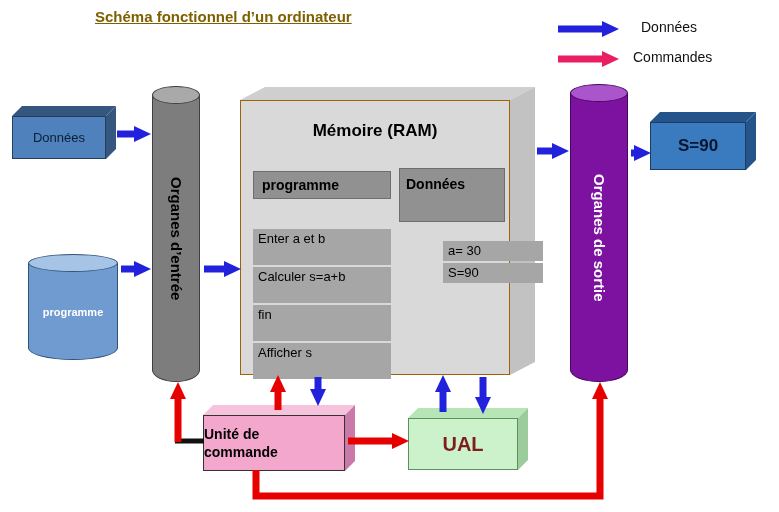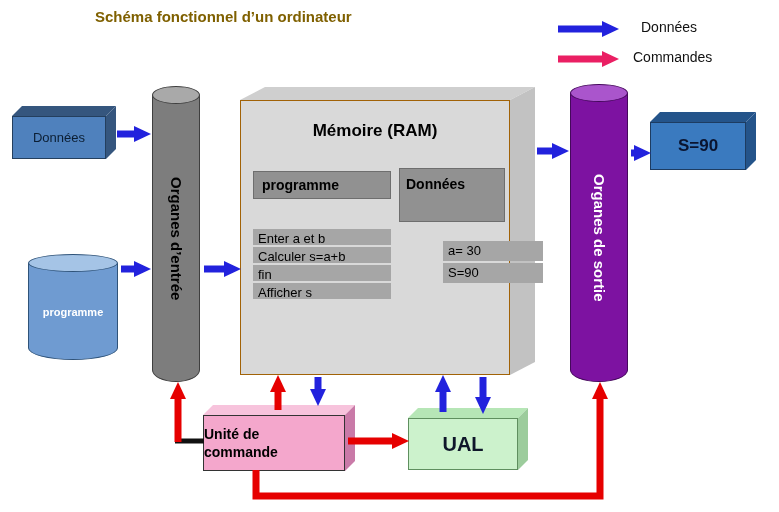--- a/index.html
+++ b/index.html
@@ -1,20 +1,20 @@
 <!DOCTYPE html>
 <html><head>
 <meta charset="utf-8">
 <style>
   html,body{margin:0;padding:0;}
   body{font-family:"Liberation Sans", sans-serif; background:#ffffff;}
   .canvas{position:relative;width:779px;height:512px;background:#ffffff;overflow:hidden;}
 
   .title{position:absolute;left:95px;top:8px;margin:0;font-size:15px;font-weight:bold;
-         color:#7f6000;}
+         color:#7f6000;text-decoration:underline;}
 
   .legend-label{position:absolute;font-size:14px;color:#111;}
 
   
   .box3d{position:absolute;}
   .b3-front{position:absolute;left:0;top:10px;width:calc(100% - 10px);height:calc(100% - 10px);
             border:1px solid #333;box-sizing:border-box;display:flex;align-items:center;justify-content:center;}
   .b3-top{position:absolute;left:0;top:0;width:100%;height:10px;
           clip-path:polygon(0 100%, 10px 0, 100% 0, calc(100% - 10px) 100%);}
   .b3-side{position:absolute;right:0;top:0;width:10px;height:100%;
@@ -29,38 +29,38 @@
   .result-box .b3-top,.result-box .b3-side{background:#24548a;}
 
   .control-box{left:203px;top:405px;width:152px;height:66px;}
   .control-box .b3-front{background:#f4a7cc;border-color:#333;flex-direction:column;
                          align-items:flex-start;justify-content:center;
                          font-size:14px;font-weight:bold;color:#000;line-height:18px;}
   .control-box .b3-top{background:#f7c3dc;}
   .control-box .b3-side{background:#c97aa8;}
 
   .alu-box{left:408px;top:408px;width:120px;height:62px;}
-  .alu-box .b3-front{background:#ccf2cc;border-color:#5f8f5f;font-size:20px;font-weight:bold;color:#0f172a;}
+  .alu-box .b3-front{background:#ccf2cc;border-color:#5f8f5f;font-size:20px;font-weight:bold;color:#7f1d1d;}
   .alu-box .b3-top{background:#b6e6b6;}
   .alu-box .b3-side{background:#9ccc9c;}
 
   
   .ram{left:240px;top:87px;width:295px;height:288px;}
   .ram .b3-front{left:0;top:13px;width:270px;height:275px;background:#d9d9d9;border:1px solid #a16207;display:block;}
   .ram .b3-top{height:13px;background:#cfcfcf;
                clip-path:polygon(0 100%, 25px 0, 100% 0, calc(100% - 25px) 100%);}
   .ram .b3-side{width:25px;background:#c2c2c2;
                 clip-path:polygon(0 13px, 100% 0, 100% calc(100% - 13px), 0 100%);}
   .ram-title{position:absolute;top:20px;left:0;width:100%;text-align:center;
              font-weight:bold;font-size:17px;color:#000;}
   .prog-header{position:absolute;left:12px;top:70px;width:138px;height:28px;background:#919191;
                border:1px solid #6e6e6e;font-weight:bold;font-size:14px;line-height:26px;
                padding-left:8px;box-sizing:border-box;color:#000;}
   .prog-rows{position:absolute;left:12px;top:128px;width:138px;}
-  .mrow{height:16px;background:#a6a6a6;margin-bottom:2px;font-size:13px;line-height:19px;
+  .mrow{height:36px;background:#a6a6a6;margin-bottom:2px;font-size:13px;line-height:19px;
         padding-left:5px;box-sizing:border-box;color:#000;white-space:nowrap;}
   .res-header{position:absolute;left:158px;top:67px;width:106px;height:54px;background:#919191;
               border:1px solid #6e6e6e;font-weight:bold;font-size:14px;color:#000;
               padding:3px 0 0 6px;box-sizing:border-box;line-height:24px;}
   .res-rows{position:absolute;left:163px;top:140px;width:100px;padding-left:39px;}
   .res-rows .mrow{height:20px;line-height:20px;}
 
   
   .cyl{position:absolute;}
   .cyl-body{position:absolute;left:0;right:0;top:9px;bottom:0;border:1px solid #333;

